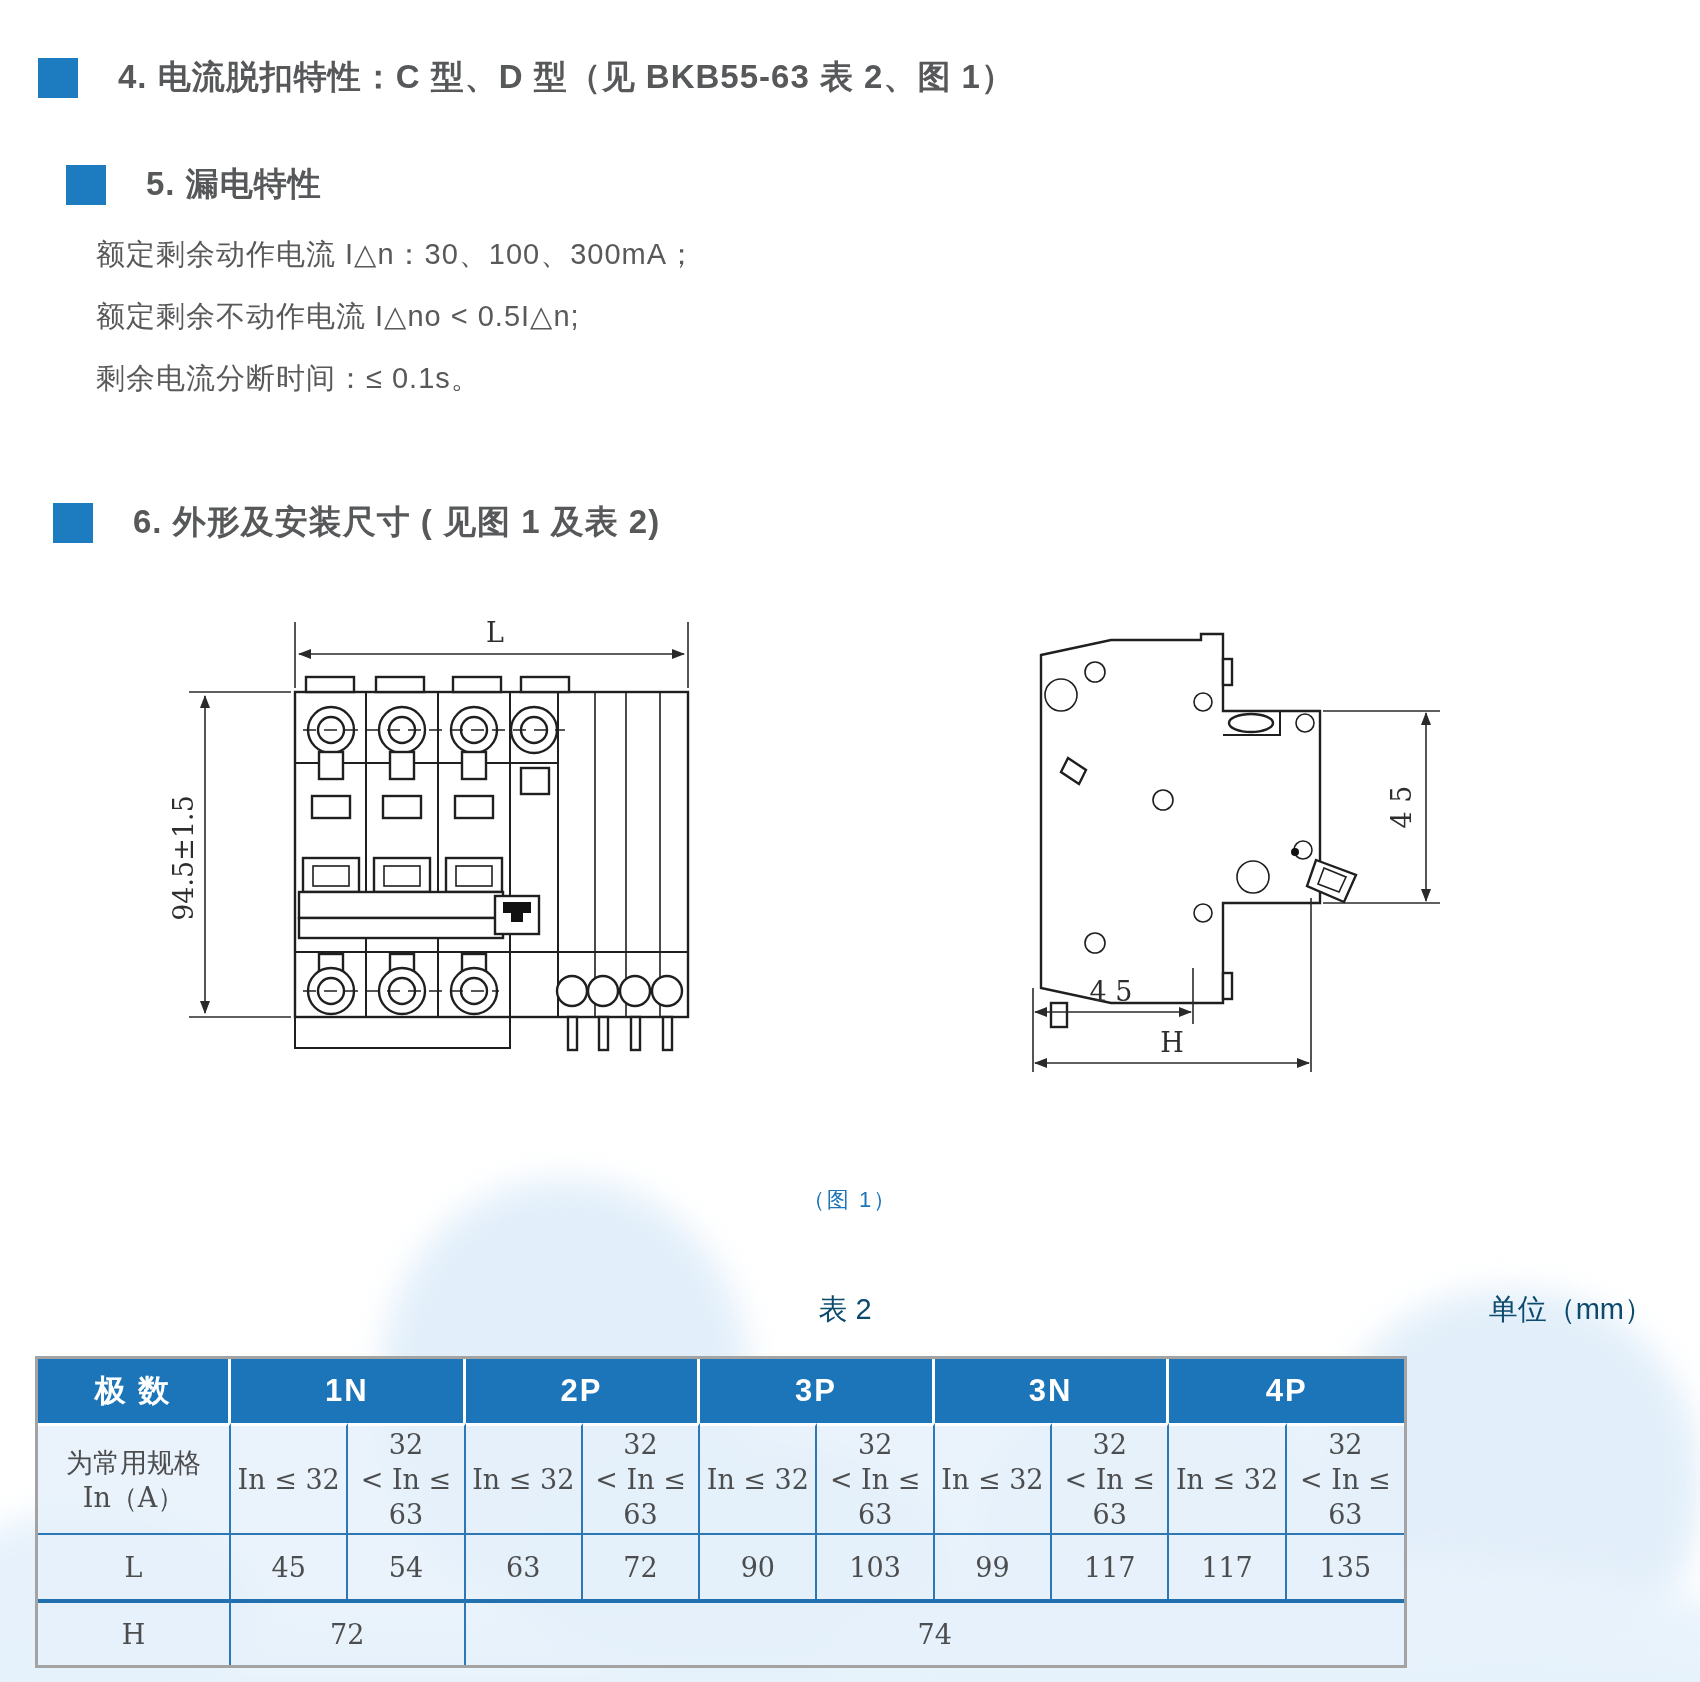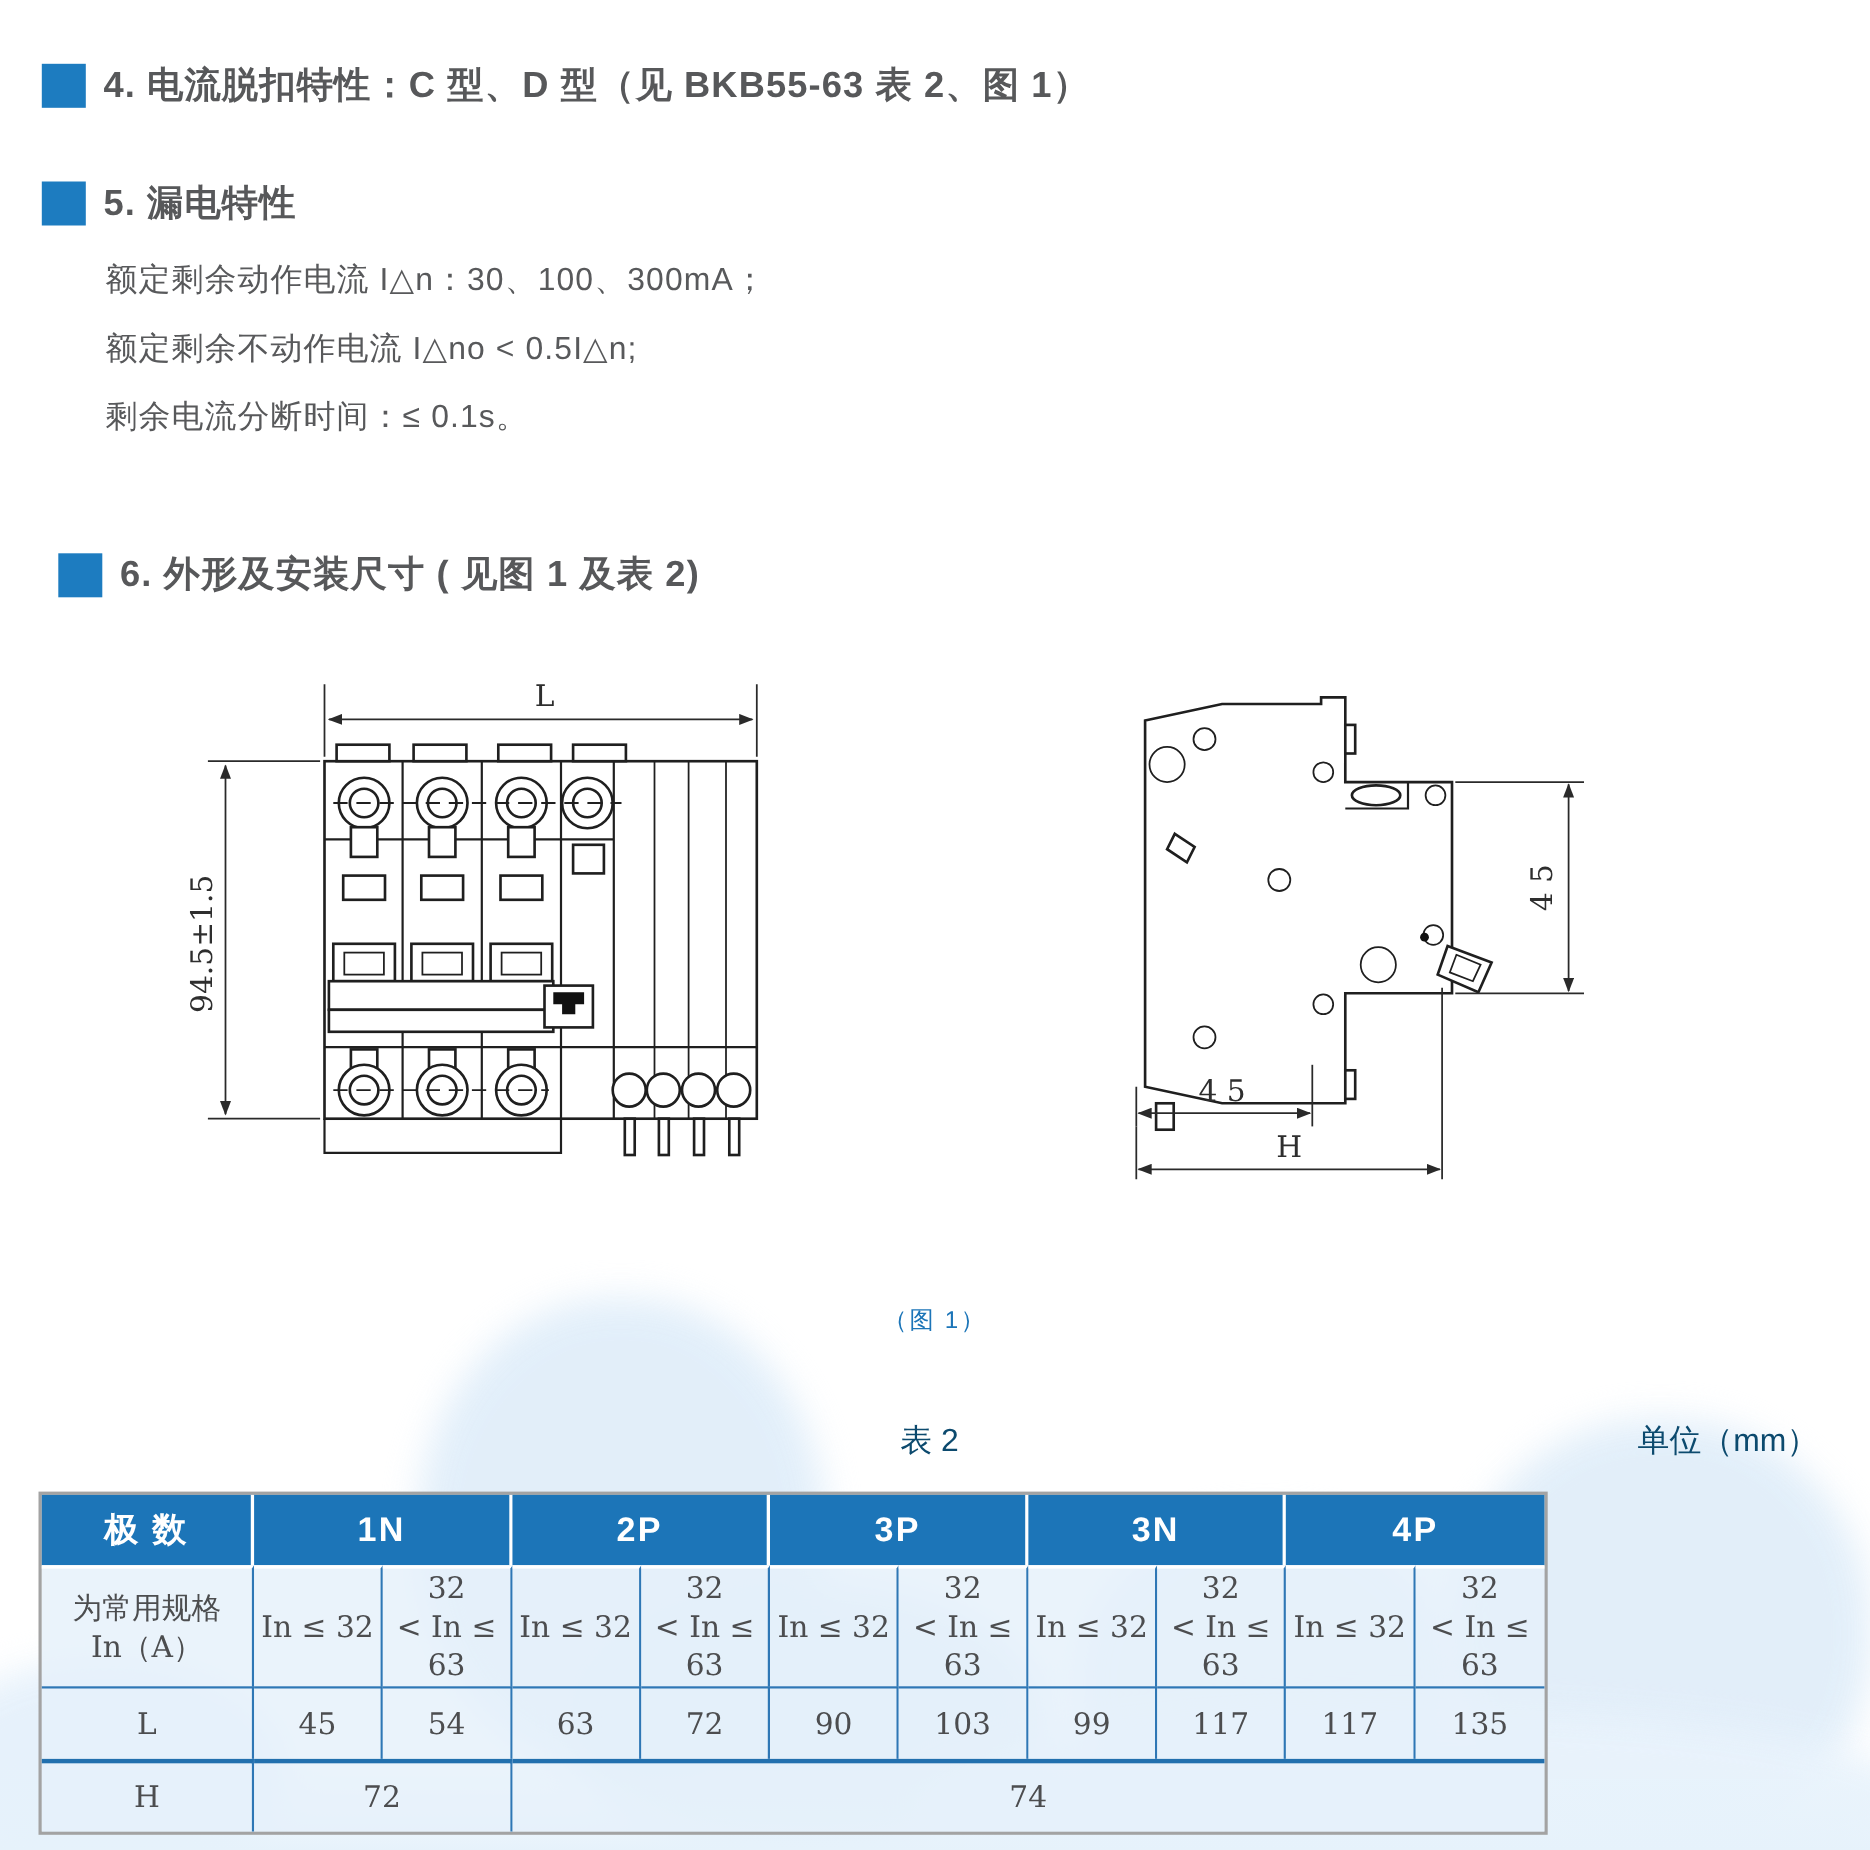--- a/index.html
+++ b/index.html
@@ -11,24 +11,24 @@
   .b1{left:380px;top:1180px;width:370px;height:430px;background:#ddecf9;opacity:.85;}
   .b2{left:520px;top:1440px;width:430px;height:250px;background:#dcebf8;opacity:.9;}
   .b3{left:980px;top:1380px;width:340px;height:300px;background:#e2eefa;opacity:.85;}
   .b4{left:1320px;top:1290px;width:380px;height:390px;background:#dfedf9;opacity:.9;}
   .b5{left:-70px;top:1510px;width:330px;height:210px;background:#e4f0fb;opacity:.9;}
   .b6{left:830px;top:1555px;width:920px;height:170px;background:#e9f3fc;opacity:.9;}
   .bwash{position:absolute;left:0;right:0;top:1600px;height:82px;
          background:linear-gradient(rgba(232,243,251,0),#e6f2fb);}
   .content{position:absolute;inset:0;z-index:1;}
   
-  .sec{position:absolute;left:38px;display:flex;align-items:center;gap:16px;}
+  .sec{position:absolute;left:38px;display:flex;align-items:center;gap:40px;}
   .sq{width:40px;height:40px;background:#1d7cc0;flex:0 0 auto;}
   .sec h2{margin:0;font-size:33px;font-weight:bold;color:#57585a;letter-spacing:1px;white-space:nowrap;}
-  .s4{top:55px;} .s5{top:162px;} .s6{top:500px;margin-left:15px;}
+  .s4{top:55px;} .s5{top:162px;margin-left:28px;} .s6{top:500px;margin-left:15px;}
   
   .para{position:absolute;left:96px;top:224px;}
   .para p{margin:0;height:62px;display:flex;align-items:center;
           font-size:29px;color:#58595b;letter-spacing:1px;white-space:nowrap;}
   
   .fig-front{position:absolute;left:165px;top:562px;}
   .fig-side{position:absolute;left:948px;top:560px;}
   svg .ol{fill:#ffffff;stroke:#1f1f1f;stroke-width:2.4;}
   svg .ln{stroke:#1f1f1f;stroke-width:2;fill:none;}
   svg .th{stroke:#1f1f1f;stroke-width:1.6;fill:none;}

